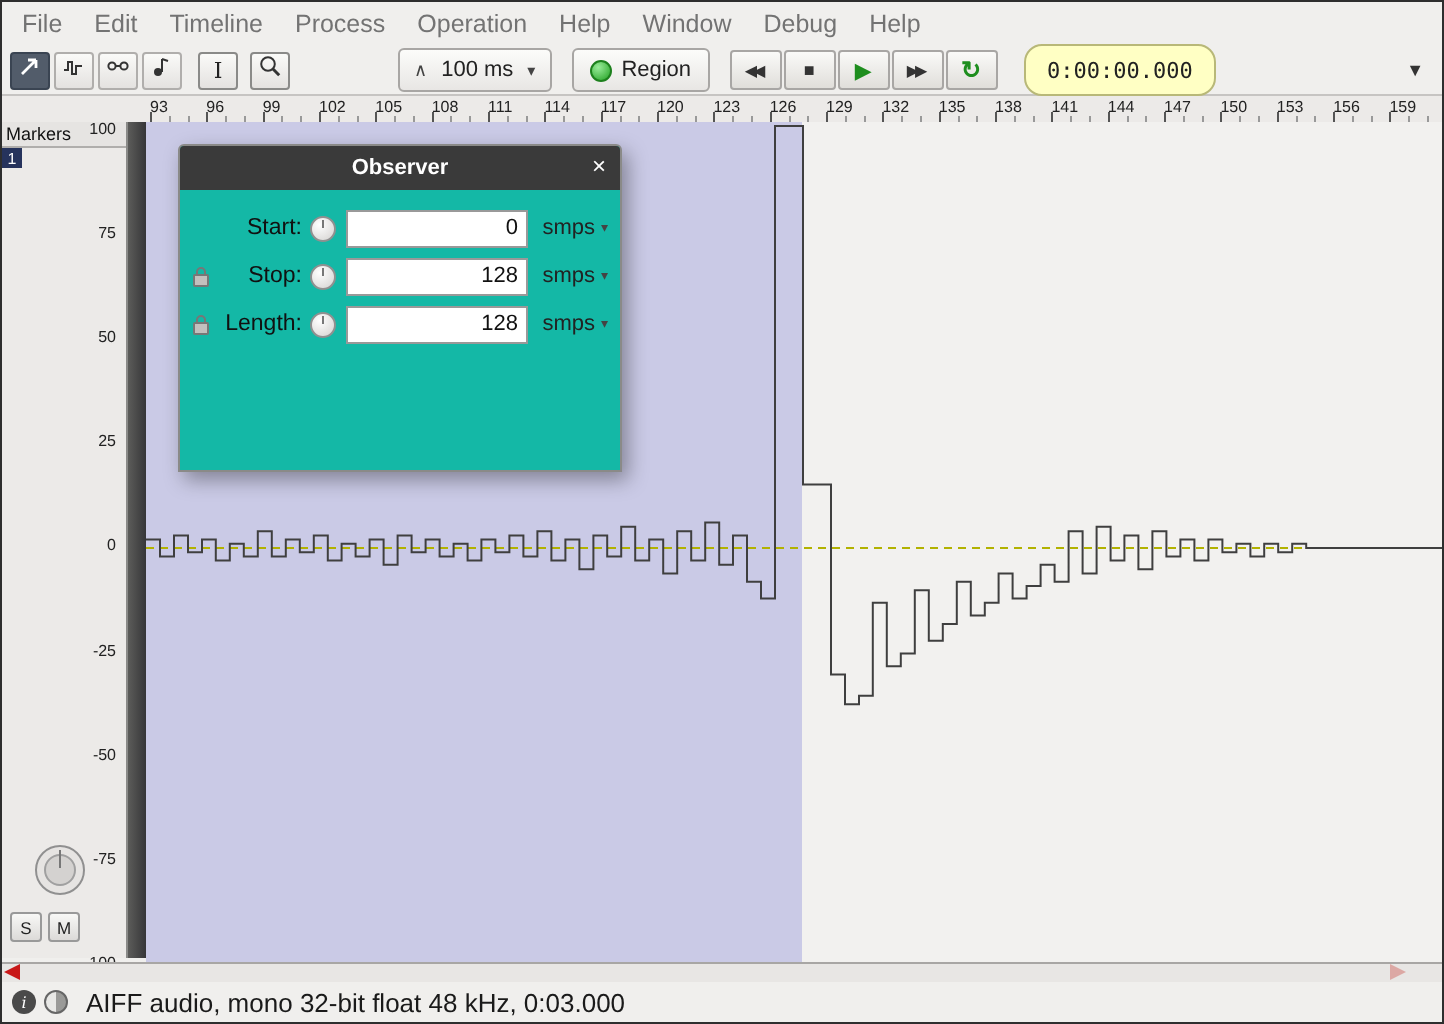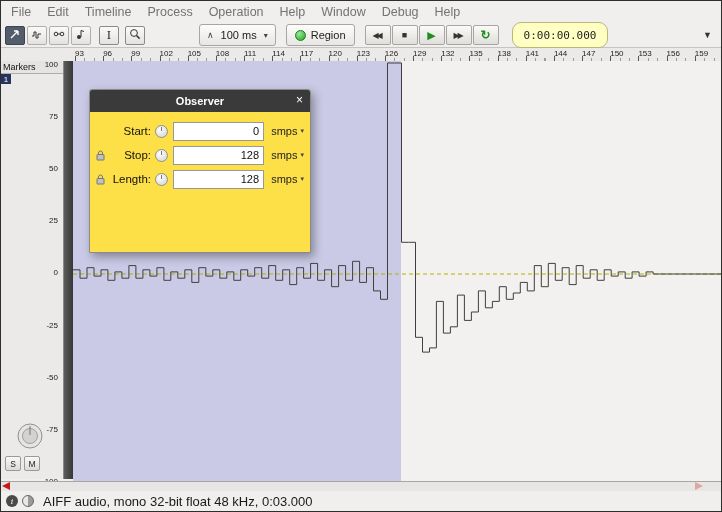--- a/index.html
+++ b/index.html
@@ -60,21 +60,21 @@
   
   .vscroll{position:absolute;left:62px;top:60px;width:10px;bottom:32px;box-sizing:border-box;
            background:linear-gradient(to right,#5c5c5a,#363638);border-left:1px solid #8a8a88;}
 
   
   .wave{position:absolute;left:72px;top:60px;width:650px;height:420px;background:#f2f1ef;}
   .selection{position:absolute;left:0;top:0;width:328px;height:420px;background:rgba(128,128,216,0.35);}
   .wavesvg{position:absolute;left:0;top:0;}
 
   
-  .observer{position:absolute;left:16px;top:28px;width:220px;height:162px;background:#fde047;border:1px solid #8a8a88;
+  .observer{position:absolute;left:16px;top:11px;width:220px;height:162px;background:#14b8a6;border:1px solid #8a8a88;
             box-shadow:3px 4px 10px rgba(0,0,0,0.35);z-index:5;border-radius:3px 3px 0 0;}
   .obs-title{height:22px;background:#3a3a3a;display:flex;align-items:center;justify-content:center;color:#fff;
              font-size:11px;font-weight:bold;position:relative;border-radius:2px 2px 0 0;}
   .obs-close{position:absolute;right:7px;top:3px;color:#fff;font-size:12px;font-weight:normal;}
   .obs-tabs{display:flex;height:21px;background:#dcdad8;border-bottom:1px solid #b0aeac;padding:3px 0 0 6px;align-items:flex-end;}
   .obs-tab{font-size:11px;padding:2px 10px 3px;border:1px solid #b0aeac;border-bottom:none;background:#d0cecc;color:#333;
            border-radius:3px 3px 0 0;margin-right:1px;}
   .obs-tab.active{background:#f1f0ee;color:#1a5fb4;position:relative;top:1px;}
   .obs-body{padding:7px 6px 0 4px;}
   .obs-row{display:flex;align-items:center;height:24px;}

